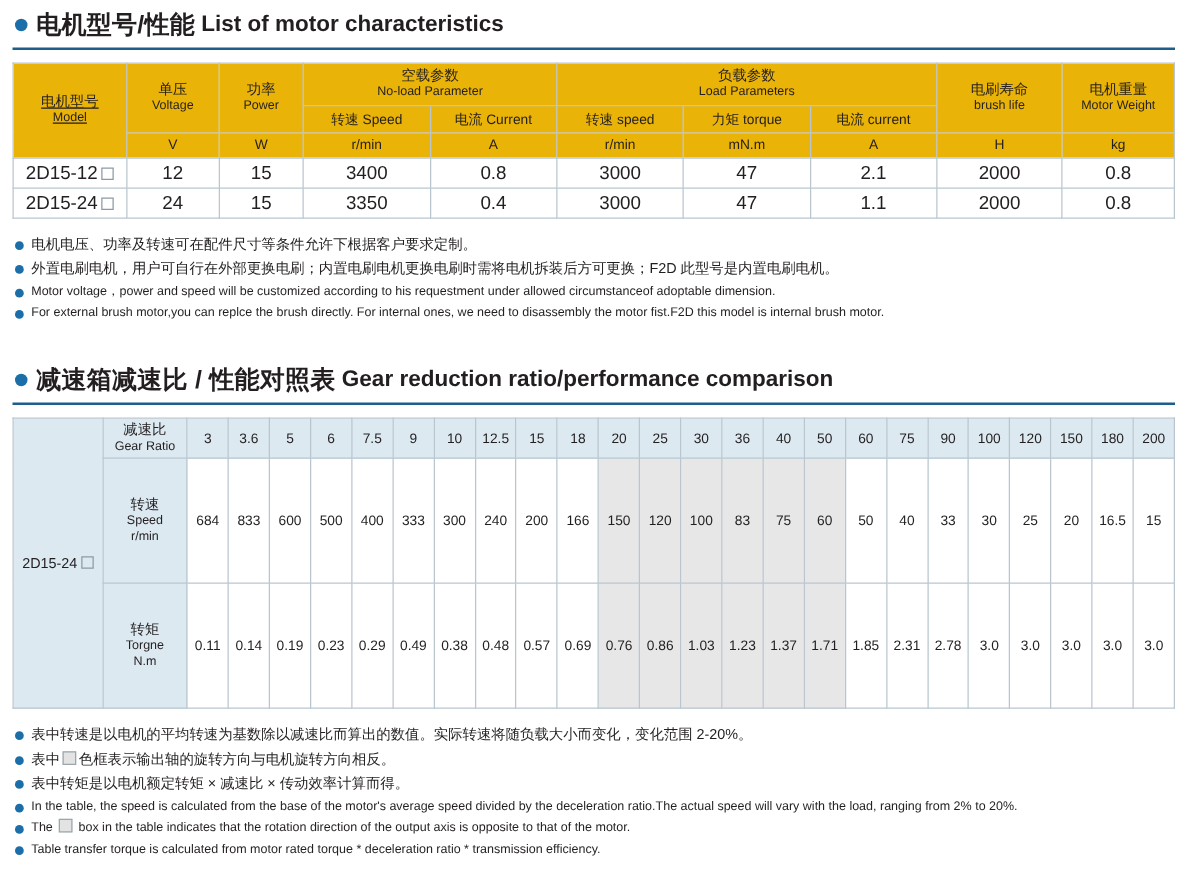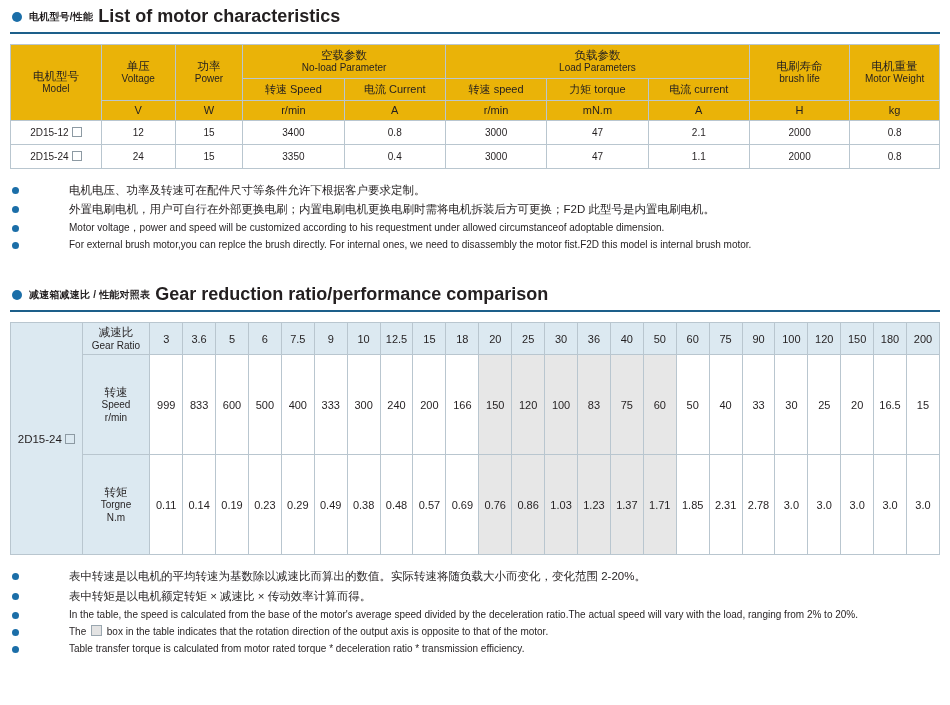--- a/index.html
+++ b/index.html
@@ -16,49 +16,49 @@
   .section-head {
     display: flex; align-items: center;
     padding: 6px 0 5px 2px;
     border-bottom: 2px solid #1d5f8a;
     margin-bottom: 10px;
   }
   .bullet-dot {
     width: 10px; height: 10px; border-radius: 50%;
     background: #1b6ea8; margin-right: 7px; flex: none;
   }
-  .sec-cn { font-size: 10px; font-weight: bold; color: #231f20; letter-spacing: .2px; }
+  .sec-cn { font-size: 20px; font-weight: bold; color: #231f20; letter-spacing: .2px; }
   .sec-en { font-size: 18px; font-weight: bold; color: #231f20; margin-left: 5px; }
 
   
   table { border-collapse: collapse; width: 100%; }
   table td, table th {
     border: 1px solid #b9c6cf;
     text-align: center;
     vertical-align: middle;
     font-weight: normal;
     font-size: 11px;
     padding: 3px 2px;
   }
   .hdr { background: #eab308; }
   .cn { font-size: 11.5px; display: block; line-height: 1.25; }
   .en { font-size: 10px; display: block; line-height: 1.25; }
 
   
   #motor-table td { height: 22px; }
   #motor-table .grp { height: 26px; }
   #motor-table .unit-row td { height: 20px; font-size: 11px; }
-  #motor-table .model-col { width: 86px; }
-  #motor-table .body td { height: 24px; font-size: 10px; }
+  #motor-table .model-col { width: 86px; text-decoration: underline; }
+  #motor-table .body td { height: 24px; font-size: 15px; }
 
   
   .notes { margin-top: 13px; }
   .note {
     display: flex; align-items: flex-start;
-    font-size: 11.5px; line-height: 1.5; margin-bottom: 2px; gap: 44px;
+    font-size: 11.5px; line-height: 1.5; margin-bottom: 2px;
   }
   .note .dot {
     width: 7px; height: 7px; border-radius: 50%;
     background: #1b6ea8; margin: 5px 6px 0 2px; flex: none;
   }
   .note .txt { flex: 1; }
   .note.en-note .txt { font-size: 10px; }
   .inline-box {
     display: inline-block; width: 11px; height: 11px;
     border: 1px solid #9aa7b0; background: #e3e3e3;
@@ -228,21 +228,21 @@
             <td class="rowhdr ratio-cell">150</td>
             <td class="rowhdr ratio-cell">180</td>
             <td class="rowhdr ratio-cell">200</td>
           </tr>
         <tr class="tall">
           <td class="rowhdr label-cell">
             <span class="cn">转速</span>
             <span class="en">Speed</span>
             <span class="en">r/min</span>
           </td>
-        <td class="ratio-cell">999</td>
+        <td class="ratio-cell">684</td>
             <td class="ratio-cell">833</td>
             <td class="ratio-cell">600</td>
             <td class="ratio-cell">500</td>
             <td class="ratio-cell">400</td>
             <td class="ratio-cell">333</td>
             <td class="ratio-cell">300</td>
             <td class="ratio-cell">240</td>
             <td class="ratio-cell">200</td>
             <td class="ratio-cell">166</td>
             <td class="ratio-cell shade">150</td>
@@ -295,20 +295,24 @@
     </table>
   </div>
 
   <div class="notes">
     <div class="note">
       <span class="dot"></span>
       <span class="txt">表中转速是以电机的平均转速为基数除以减速比而算出的数值。实际转速将随负载大小而变化，变化范围 2-20%。</span>
     </div>
     <div class="note">
       <span class="dot"></span>
+      <span class="txt">表中<span class="inline-box"></span>色框表示输出轴的旋转方向与电机旋转方向相反。</span>
+    </div>
+    <div class="note">
+      <span class="dot"></span>
       <span class="txt">表中转矩是以电机额定转矩 × 减速比 × 传动效率计算而得。</span>
     </div>
     <div class="note en-note">
       <span class="dot"></span>
       <span class="txt">In the table, the speed is calculated from the base of the motor's average speed  divided by the deceleration ratio.The actual speed will vary with the load, ranging from 2% to 20%.</span>
     </div>
     <div class="note en-note">
       <span class="dot"></span>
       <span class="txt">The <span class="inline-box"></span> box in the table indicates that the rotation direction of the output axis is opposite to that of the motor.</span>
     </div>

